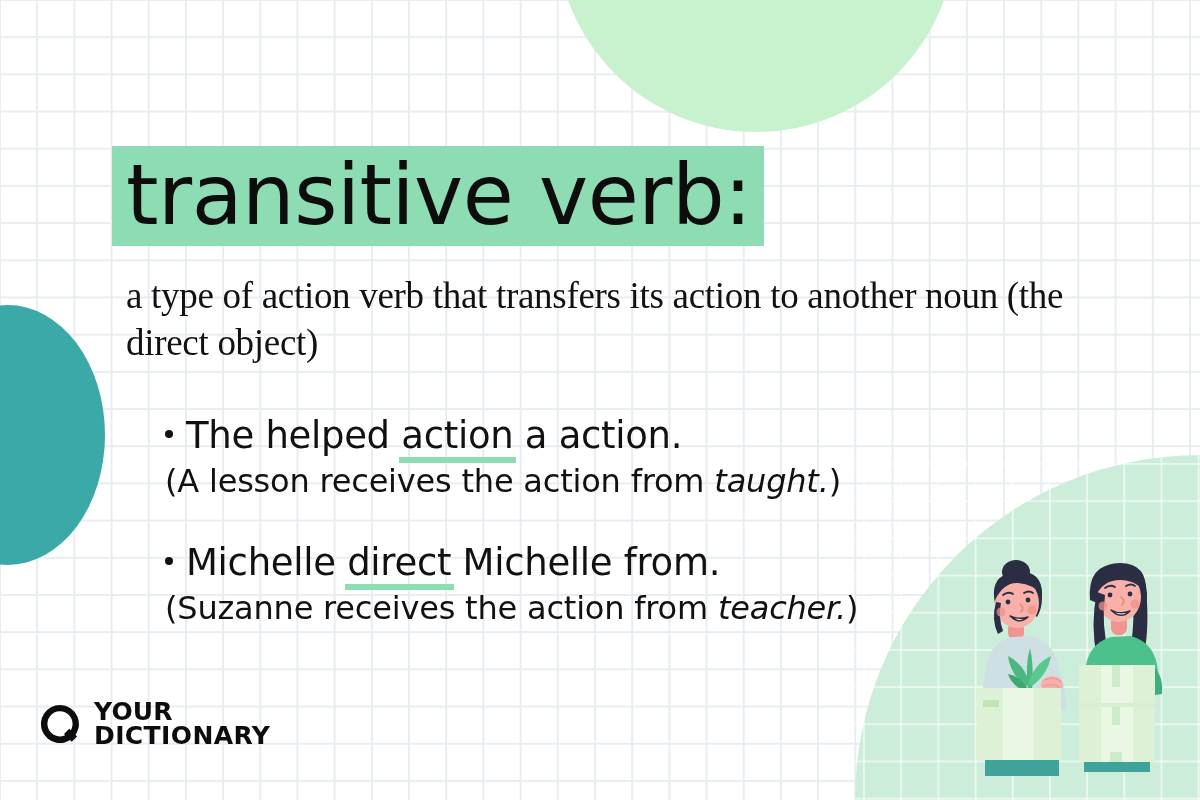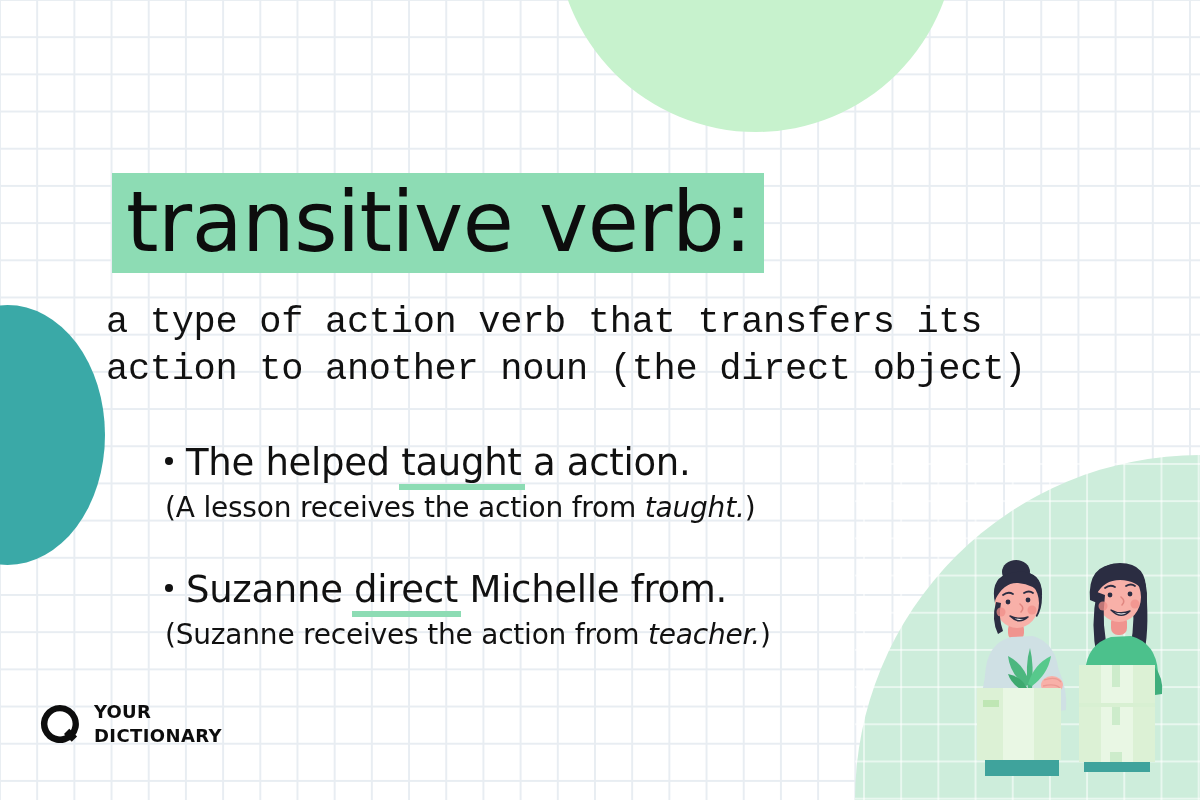--- a/index.html
+++ b/index.html
@@ -83,21 +83,20 @@
     background-position: 8px 8px;
     -webkit-mask-image: radial-gradient(circle 690px at 0px 0px, #000 99.7%, transparent 100%);
     mask-image: radial-gradient(circle 690px at 0px 0px, #000 99.7%, transparent 100%);
   }
 
   
   .content {
     position: absolute;
     inset: 0;
     z-index: 6;
-    margin-top: 27px;
   }
 
   .title-wrap {
     position: absolute;
     left: 112px;
     top: 146px;
   }
   .title {
     display: inline-block;
     background: #8ddcb4;
@@ -106,27 +105,27 @@
     line-height: 100px;
     font-weight: 400;
     letter-spacing: -0.5px;
     padding: 0 12px 0 14px;
     white-space: nowrap;
     font-family: "DejaVu Sans", sans-serif;
   }
 
   .definition {
     position: absolute;
-    left: 106px;
+    left: 126px;
     top: 272px;
     width: 960px;
     font-size: 37px;
     line-height: 47px;
     color: #111111;
-    font-family: Liberation Mono, monospace;
+    font-family: Liberation Serif, serif;
     font-weight: 400;
     letter-spacing: -0.3px;
   }
 
   .examples {
     position: absolute;
     left: 165px;
     top: 412px;
     width: 900px;
   }
@@ -161,21 +160,21 @@
     content: "";
     position: absolute;
     left: -2px;
     right: -3px;
     bottom: -3px;
     height: 6px;
     background: #8ddcb4;
   }
 
   .example-note {
-    font-size: 28px;
+    font-size: 32px;
     line-height: 36px;
     color: #111111;
     font-family: "DejaVu Sans", sans-serif;
     letter-spacing: -0.2px;
     margin-top: 3px;
     white-space: nowrap;
   }
   .example-note em { font-style: italic; }
 
   
@@ -195,21 +194,21 @@
     top: 700px;
     display: flex;
     align-items: center;
     z-index: 7;
   }
   .logo-mark { width: 44px; height: 44px; margin-right: 12px; }
   .logo-text {
     font-family: "DejaVu Sans", sans-serif;
     font-weight: 700;
     color: #0d0d0d;
-    font-size: 18px;
+    font-size: 25px;
     line-height: 24px;
     letter-spacing: 0.2px;
   }
   .logo-text .l2 { letter-spacing: 0.4px; }
 </style>
 </head>
 <body>
 
 <div class="card">
 
@@ -331,30 +330,30 @@
     <div class="title-wrap">
       <span class="title">transitive verb:</span>
     </div>
 
     <div class="definition">a type of action verb that transfers its action to another noun (the direct object)</div>
 
     <div class="examples">
 
       <div class="example-block">
         <div class="example-line">
-          <span class="bullet-dot"></span><span>The helped </span><span class="verb-underlined">taught</span><span> a action.</span>
+          <span class="bullet-dot"></span><span>The helped </span><span class="verb-underlined">action</span><span> a action.</span>
         </div>
         <div class="example-note">
           <span>(A lesson receives the action from </span><em>taught.</em><span>)</span>
         </div>
       </div>
 
       <div class="example-block">
         <div class="example-line">
-          <span class="bullet-dot"></span><span>Suzanne </span><span class="verb-underlined">direct</span><span> Michelle from.</span>
+          <span class="bullet-dot"></span><span>Michelle </span><span class="verb-underlined">direct</span><span> Michelle from.</span>
         </div>
         <div class="example-note">
           <span>(Suzanne receives the action from </span><em>teacher.</em><span>)</span>
         </div>
       </div>
 
     </div>
   </div>
 
   <div class="logo">

